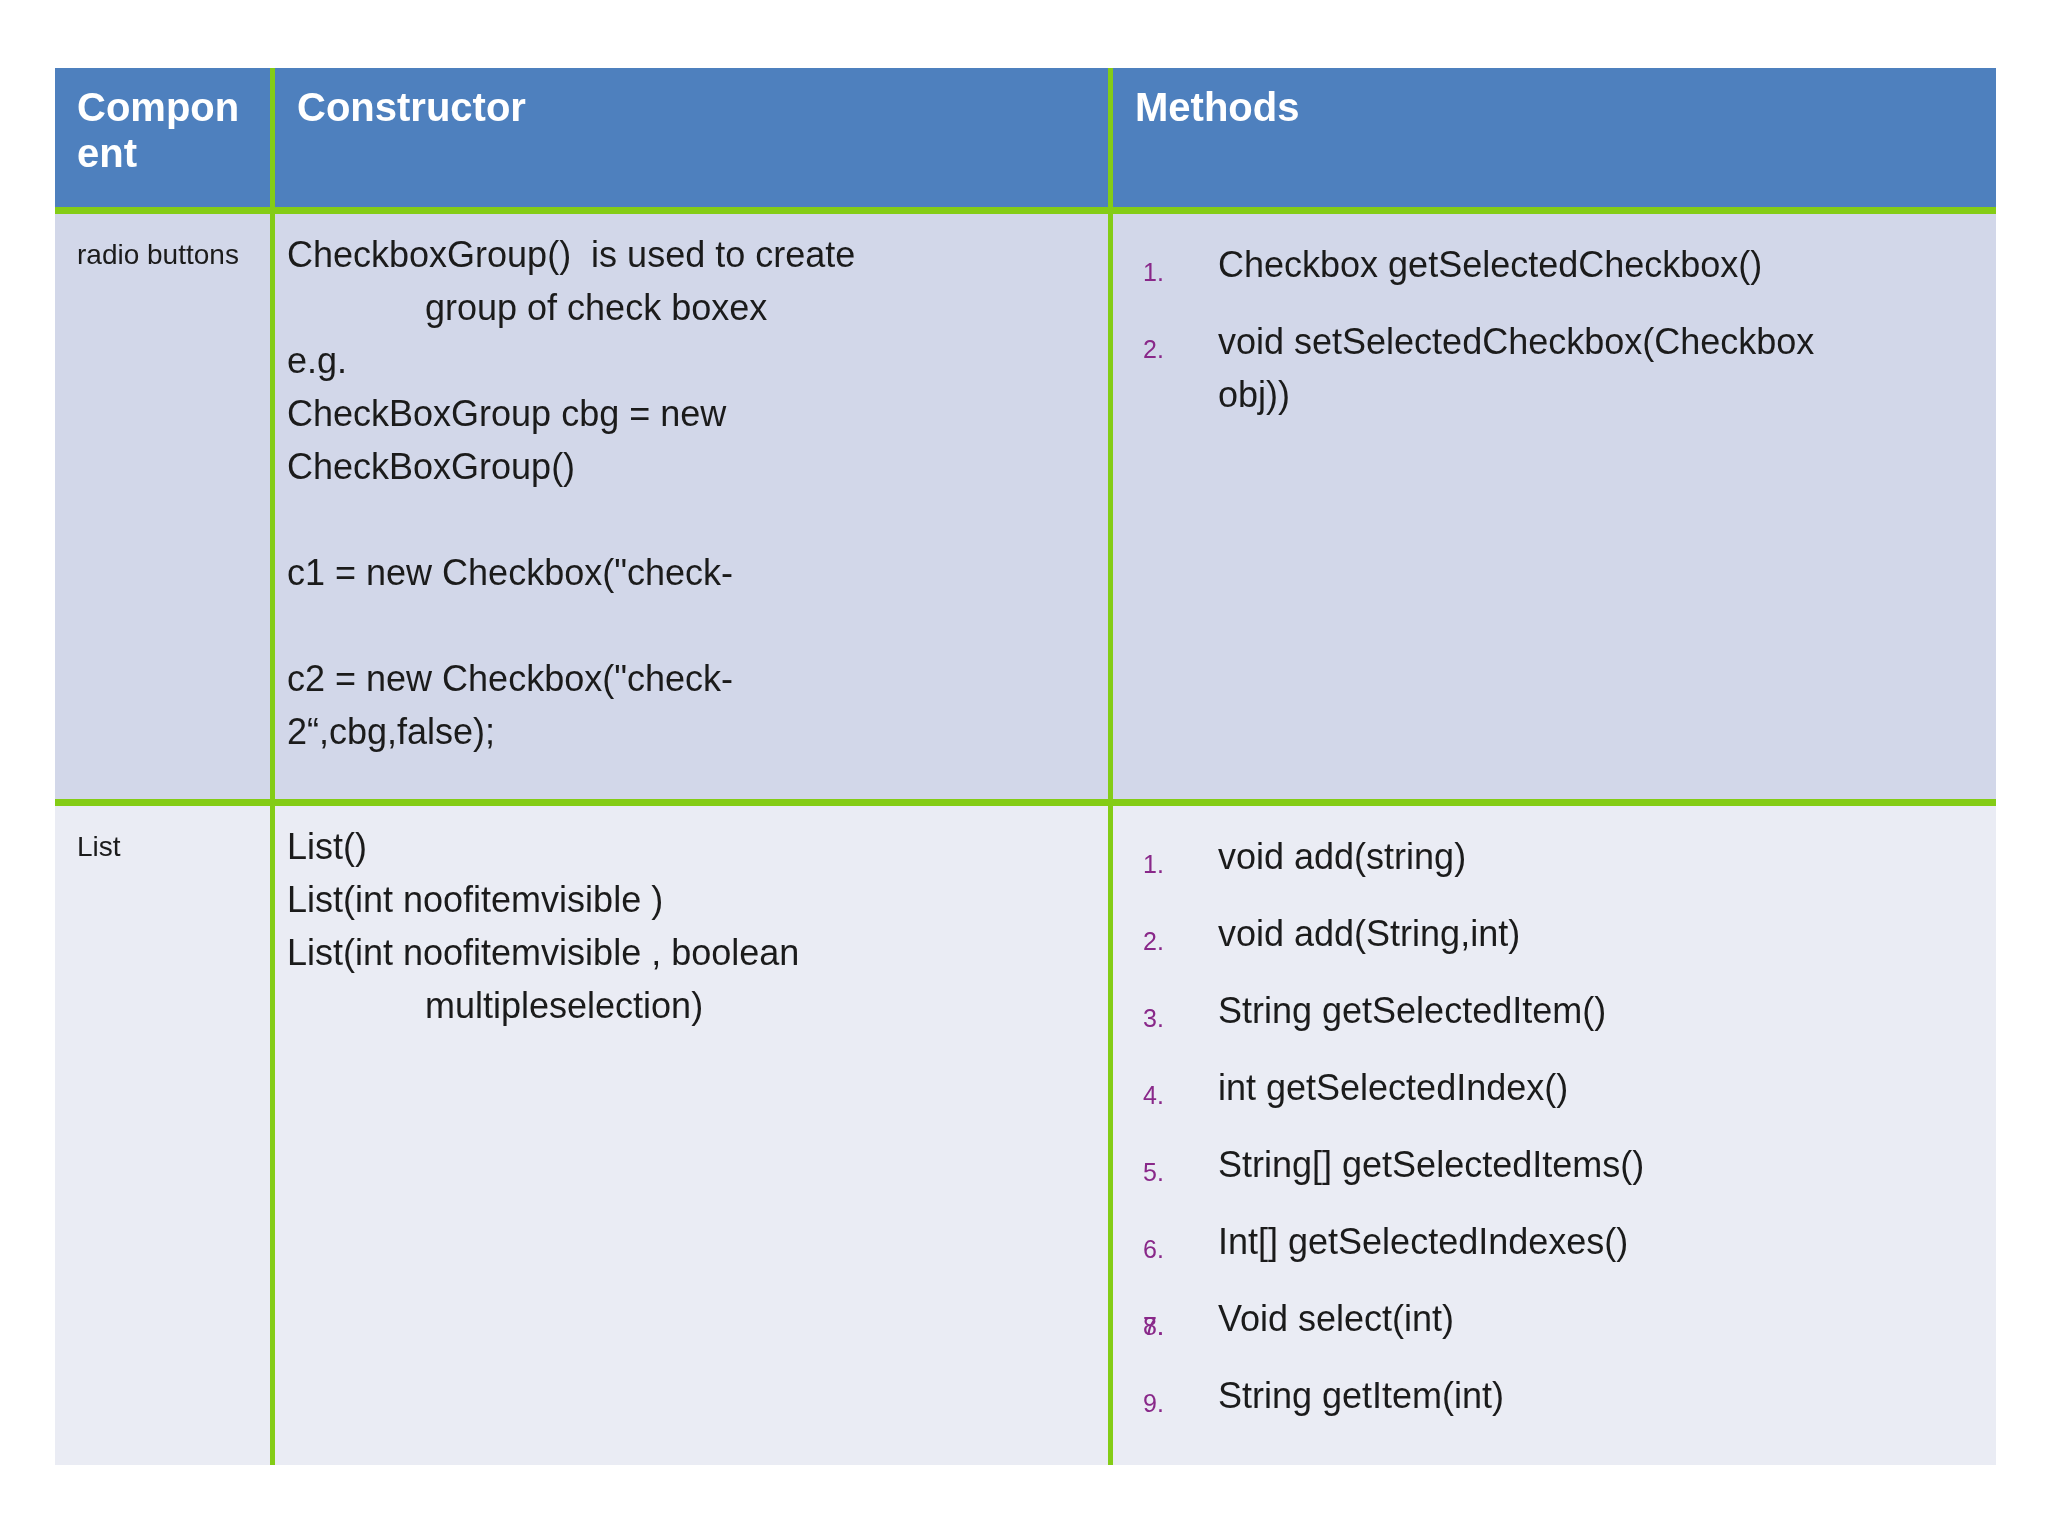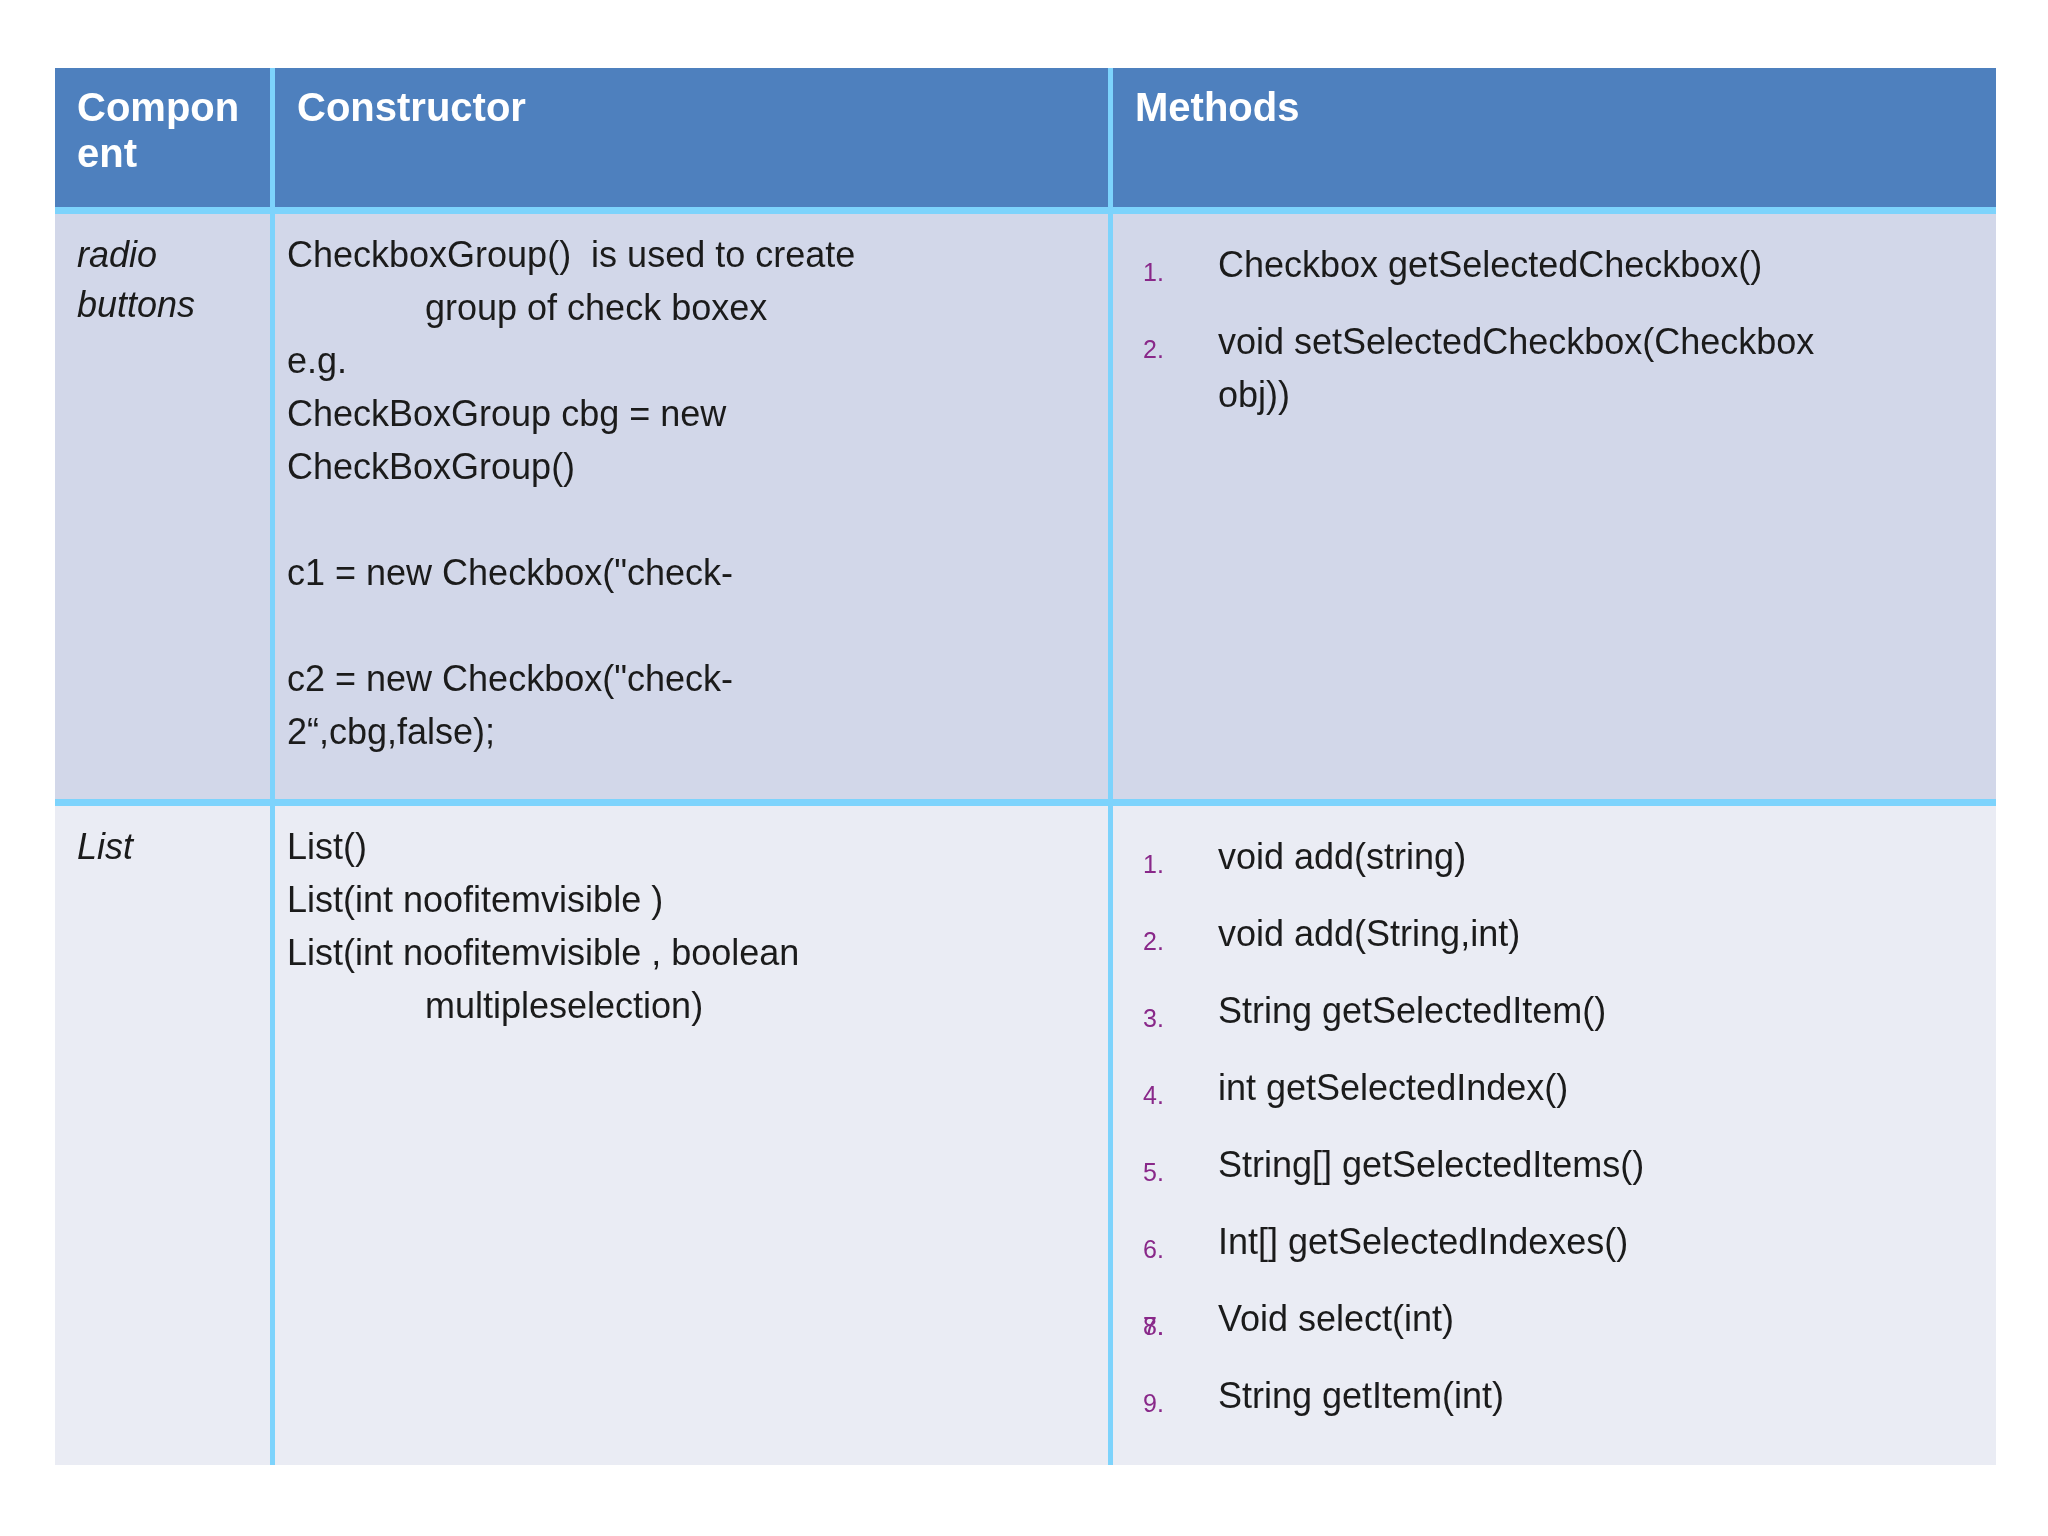--- a/index.html
+++ b/index.html
@@ -19,21 +19,21 @@
   }
   .tbl {
     position: absolute;
     left: 55px;
     top: 68px;
     display: grid;
     grid-template-columns: 215px 833px 883px;
     grid-template-rows: 139px 585px 659px;
     column-gap: 5px;
     row-gap: 7px;
-    background: #7dd3fc;
+    background: #84cc16;
   }
   .cell {
     box-sizing: border-box;
     color: #1b1b1b;
   }
   .th {
     background: #4e80be;
     color: #ffffff;
     font-weight: bold;
     font-size: 40px;
@@ -41,24 +41,23 @@
     padding: 16px 0 0 22px;
   }
   .th.c1 {
     padding-right: 23px;
     overflow-wrap: break-word;
     word-wrap: break-word;
   }
   .row0 { background: #d2d7e9; }
   .row1 { background: #eaecf4; }
   .comp {
-    font-size: 36px;
+    font-size: 28px;
     line-height: 50px;
     padding: 16px 18px 1px 22px;
-    font-style: italic;
   }
   .ctor {
     font-size: 36px;
     padding: 14px 10px 0 12px;
   }
   .ctor .line {
     white-space: pre-wrap;
     min-height: 53px;
     line-height: 53px;
   }

